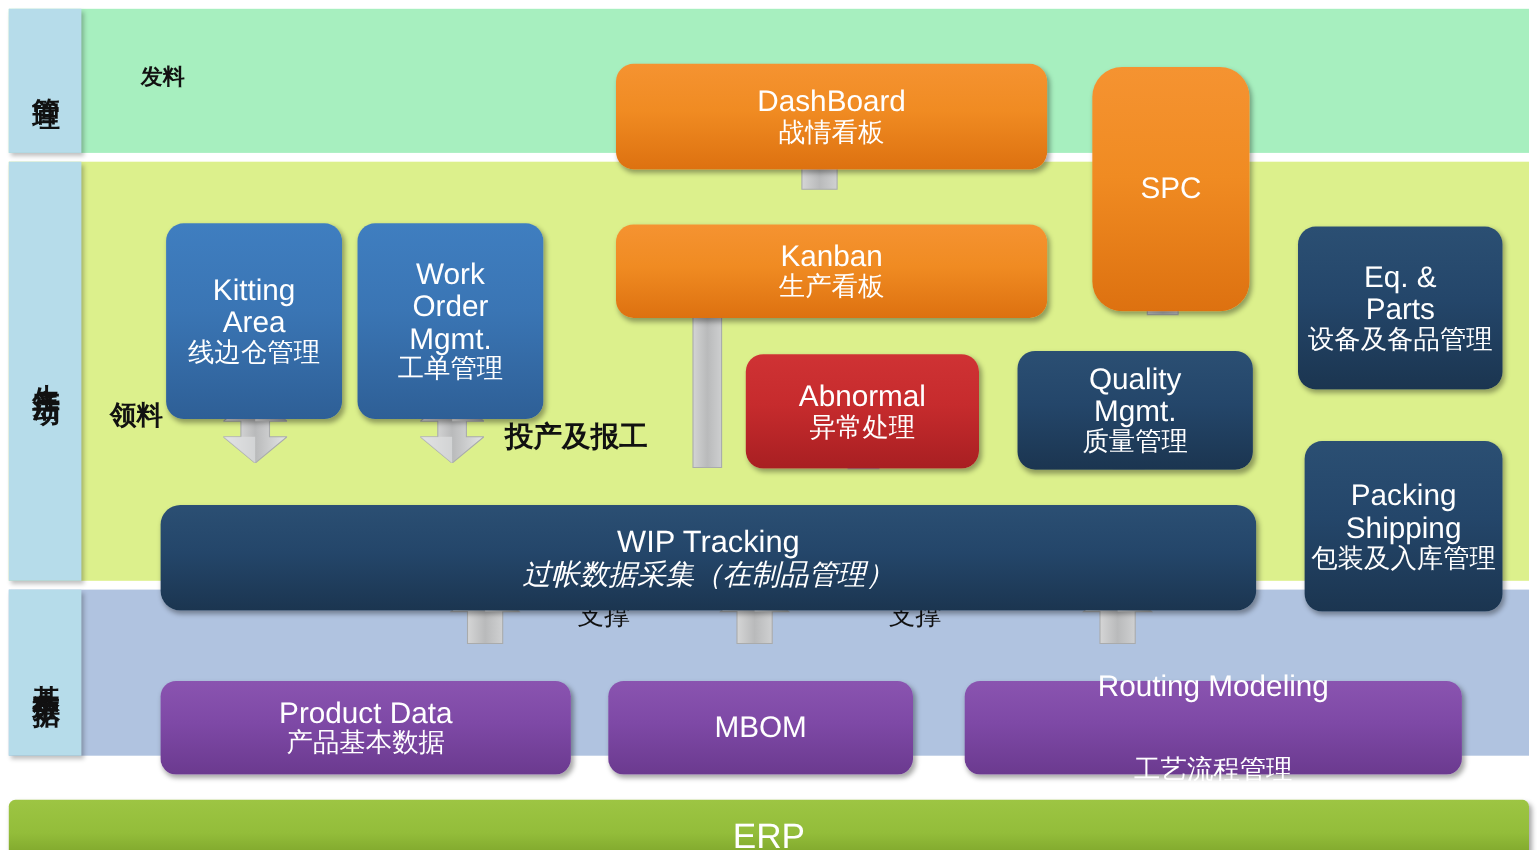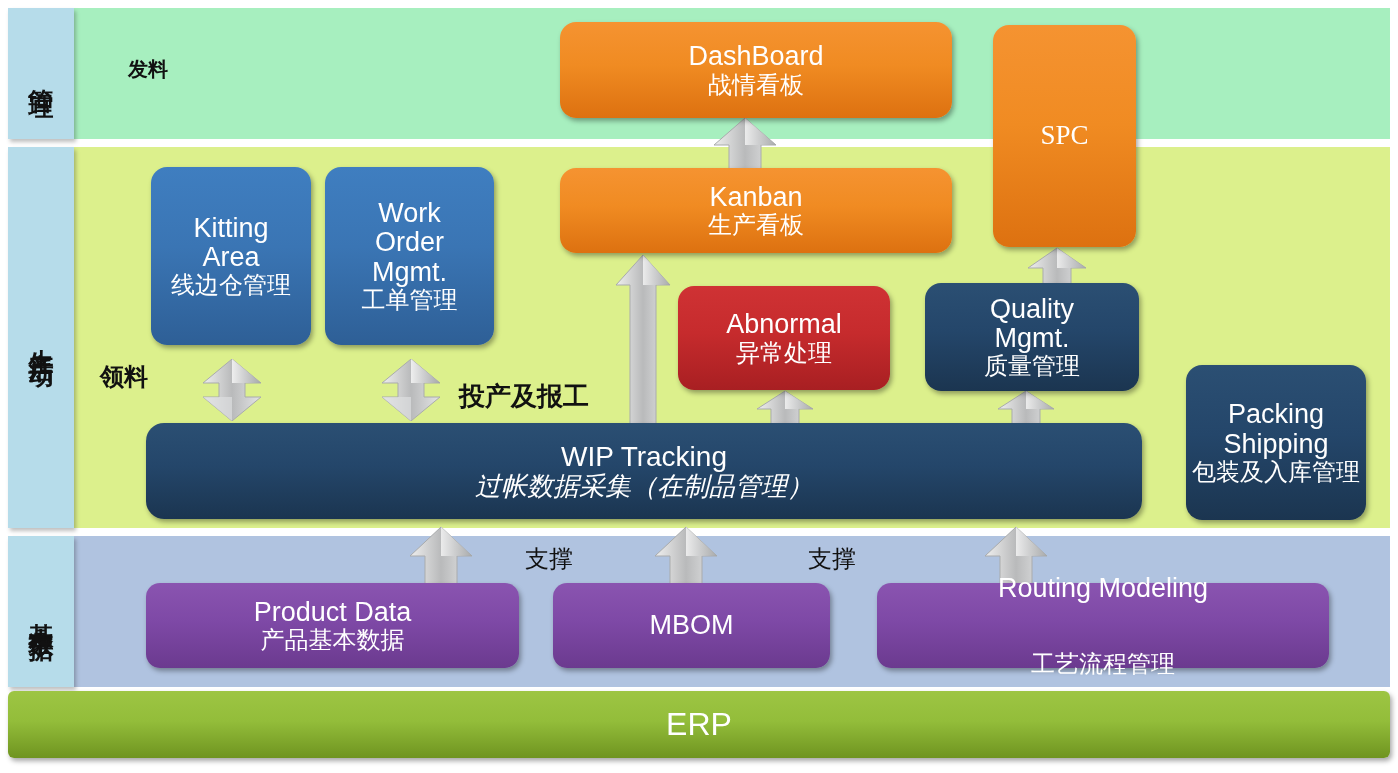--- a/index.html
+++ b/index.html
@@ -17,34 +17,34 @@
         box-shadow:2px 3px 4px rgba(0,0,0,.25);}
   .side span{writing-mode:vertical-rl;text-orientation:upright;font-weight:bold;font-size:25px;
              color:#111;letter-spacing:5px;line-height:1;}
   .side-mgmt{left:8px;top:8px;width:66px;height:131px;}
   .side-prod{left:8px;top:147px;width:66px;height:381px;}
   .side-basic{left:8px;top:536px;width:66px;height:151px;}
 
   
   .node{position:absolute;display:flex;flex-direction:column;align-items:center;justify-content:center;
         text-align:center;color:#fff;border-radius:14px;box-sizing:border-box;padding:4px 6px;
-        box-shadow:2px 3px 5px rgba(0,0,0,.35);line-height:1.08;}
+        box-shadow:2px 3px 5px rgba(0,0,0,.35);line-height:1.08;margin-top:36px;}
   .node .en{font-size:27px;}
   .node .cn{font-size:24px;}
 
   .orange{background:linear-gradient(180deg,#f59331 0%,#f08b22 45%,#dd7110 100%);}
   .blue  {background:linear-gradient(180deg,#3f7ec0 0%,#3a75b4 45%,#2e5f96 100%);}
   .navy  {background:linear-gradient(180deg,#2b4f73 0%,#24466a 45%,#1b3550 100%);}
   .red   {background:linear-gradient(180deg,#cf3234 0%,#c62b2d 45%,#a81f22 100%);}
   .purple{background:linear-gradient(180deg,#8a54b0 0%,#7e49a6 45%,#6b3a8f 100%);}
   .green-bar{background:linear-gradient(180deg,#9dc543 0%,#93bd3a 45%,#6f9420 100%);}
 
   
   .n-dashboard{left:560px;top:22px;width:392px;height:96px;border-radius:16px;}
-  .n-spc{left:993px;top:25px;width:143px;height:222px;border-radius:16px;font-family:Liberation Serif, serif;}
+  .n-spc{left:993px;top:25px;width:143px;height:222px;border-radius:27px;}
   .n-kanban{left:560px;top:168px;width:392px;height:85px;border-radius:16px;}
   .n-kitting{left:151px;top:167px;width:160px;height:178px;border-radius:16px;}
   .n-workorder{left:325px;top:167px;width:169px;height:178px;border-radius:16px;}
   .n-abnormal{left:678px;top:286px;width:212px;height:104px;border-radius:16px;}
   .n-quality{left:925px;top:283px;width:214px;height:108px;border-radius:16px;}
   .n-eqparts{left:1180px;top:170px;width:186px;height:148px;border-radius:16px;}
   .n-packing{left:1186px;top:365px;width:180px;height:155px;border-radius:16px;}
   .n-wip{left:146px;top:423px;width:996px;height:96px;border-radius:18px;}
   .n-wip .en{font-size:28px;}
   .n-wip .cn{font-size:26px;font-style:italic;}
@@ -219,20 +219,25 @@
     <div class="en">Abnormal</div>
     <div class="cn">异常处理</div>
   </div>
 
   <div class="node navy n-quality">
     <div class="en">Quality</div>
     <div class="en">Mgmt.</div>
     <div class="cn">质量管理</div>
   </div>
 
+  <div class="node navy n-eqparts">
+    <div class="en">Eq. &amp;</div>
+    <div class="en">Parts</div>
+    <div class="cn">设备及备品管理</div>
+  </div>
 
   <div class="node navy n-packing">
     <div class="en">Packing</div>
     <div class="en">Shipping</div>
     <div class="cn">包装及入库管理</div>
   </div>
 
   <div class="node navy n-wip">
     <div class="en">WIP Tracking</div>
     <div class="cn">过帐数据采集（在制品管理）</div>

